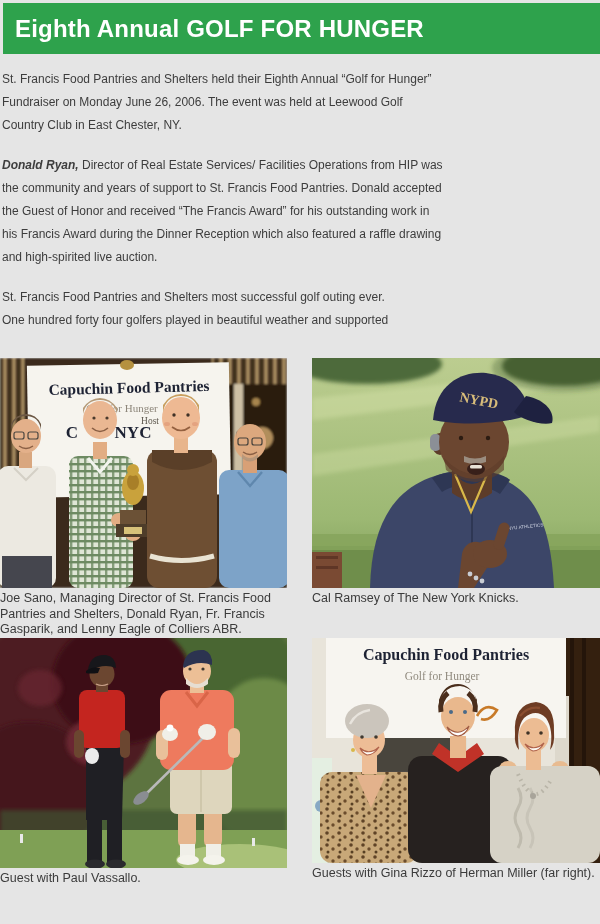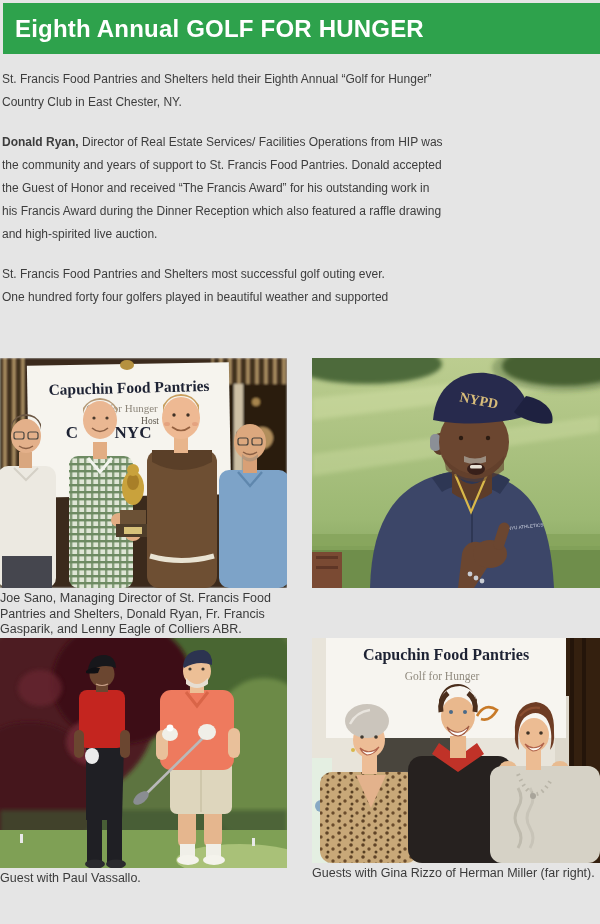--- a/index.html
+++ b/index.html
@@ -12,21 +12,21 @@
     position:absolute;top:3px;left:3px;right:0;height:51px;
     background:#2ea24c;display:flex;align-items:center;
   }
   .banner h1{
     margin:0 0 0 12px;font-size:24px;font-weight:bold;color:#ffffff;letter-spacing:0.2px;
   }
   
   .article{position:absolute;top:68px;left:2px;width:596px;font-size:12px;line-height:23px;}
   .article p{margin:0;}
   .article p + p{margin-top:17px;}
-  .lead{font-weight:bold;}
+  .lead{font-weight:bold;font-style:italic;}
   
   figure{position:absolute;margin:0;}
   figure svg{display:block;}
   .caption{
     margin-top:3px;font-size:12.5px;line-height:15.5px;color:#3b3b3b;
   }
   .one-line{white-space:nowrap;}
   .f1{left:0;top:358px;width:287px;}
   .f2{left:312px;top:358px;width:288px;}
   .f3{left:0;top:638px;width:289px;}
@@ -38,20 +38,21 @@
 
 <div class="page">
 
   <header class="banner">
     <h1>Eighth Annual GOLF FOR HUNGER</h1>
   </header>
 
   <div class="article">
     <p>
       <span style="display:block">St. Francis Food Pantries and Shelters held their Eighth Annual “Golf for Hunger”</span>
+      <span style="display:block">Fundraiser on Monday June 26, 2006. The event was held at Leewood Golf</span>
       <span style="display:block">Country Club in East Chester, NY.</span>
     </p>
     <p>
       <span style="display:block"><span class="lead">Donald Ryan,</span><span> Director of Real Estate Services/ Facilities Operations from HIP was</span></span>
       <span style="display:block">the community and years of support to St. Francis Food Pantries. Donald accepted</span>
       <span style="display:block">the Guest of Honor and received “The Francis Award” for his outstanding work in</span>
       <span style="display:block">his Francis Award during the Dinner Reception which also featured a raffle drawing</span>
       <span style="display:block">and high-spirited live auction.</span>
     </p>
     <p>
@@ -208,20 +209,21 @@
         <path d="M146 230 L150 196 C152 184 166 180 172 188 L180 202 L162 230 Z" fill="#6b4630"></path>
         <ellipse cx="178" cy="196" rx="17" ry="14" fill="#6b4630"></ellipse>
         <rect x="184" y="164" width="11" height="28" rx="5.5" fill="#6b4630" transform="rotate(18 189 178)"></rect>
         <g>
           <circle cx="158" cy="216" r="2.4" fill="#c9cdd4"></circle>
             <circle cx="164" cy="220" r="2.4" fill="#c9cdd4"></circle>
             <circle cx="170" cy="223" r="2.4" fill="#c9cdd4"></circle>
         </g>
       </g>
     </svg>
+    <figcaption class="caption one-line">Cal Ramsey of The New York Knicks.</figcaption>
   </figure>
 
   <figure class="f3">
     <svg width="287" height="230" viewBox="0 0 287 230">
       <defs>
           <filter id="soft3">
             <feGaussianBlur stdDeviation="2.2"></feGaussianBlur>
           </filter>
         </defs>
       <g>

